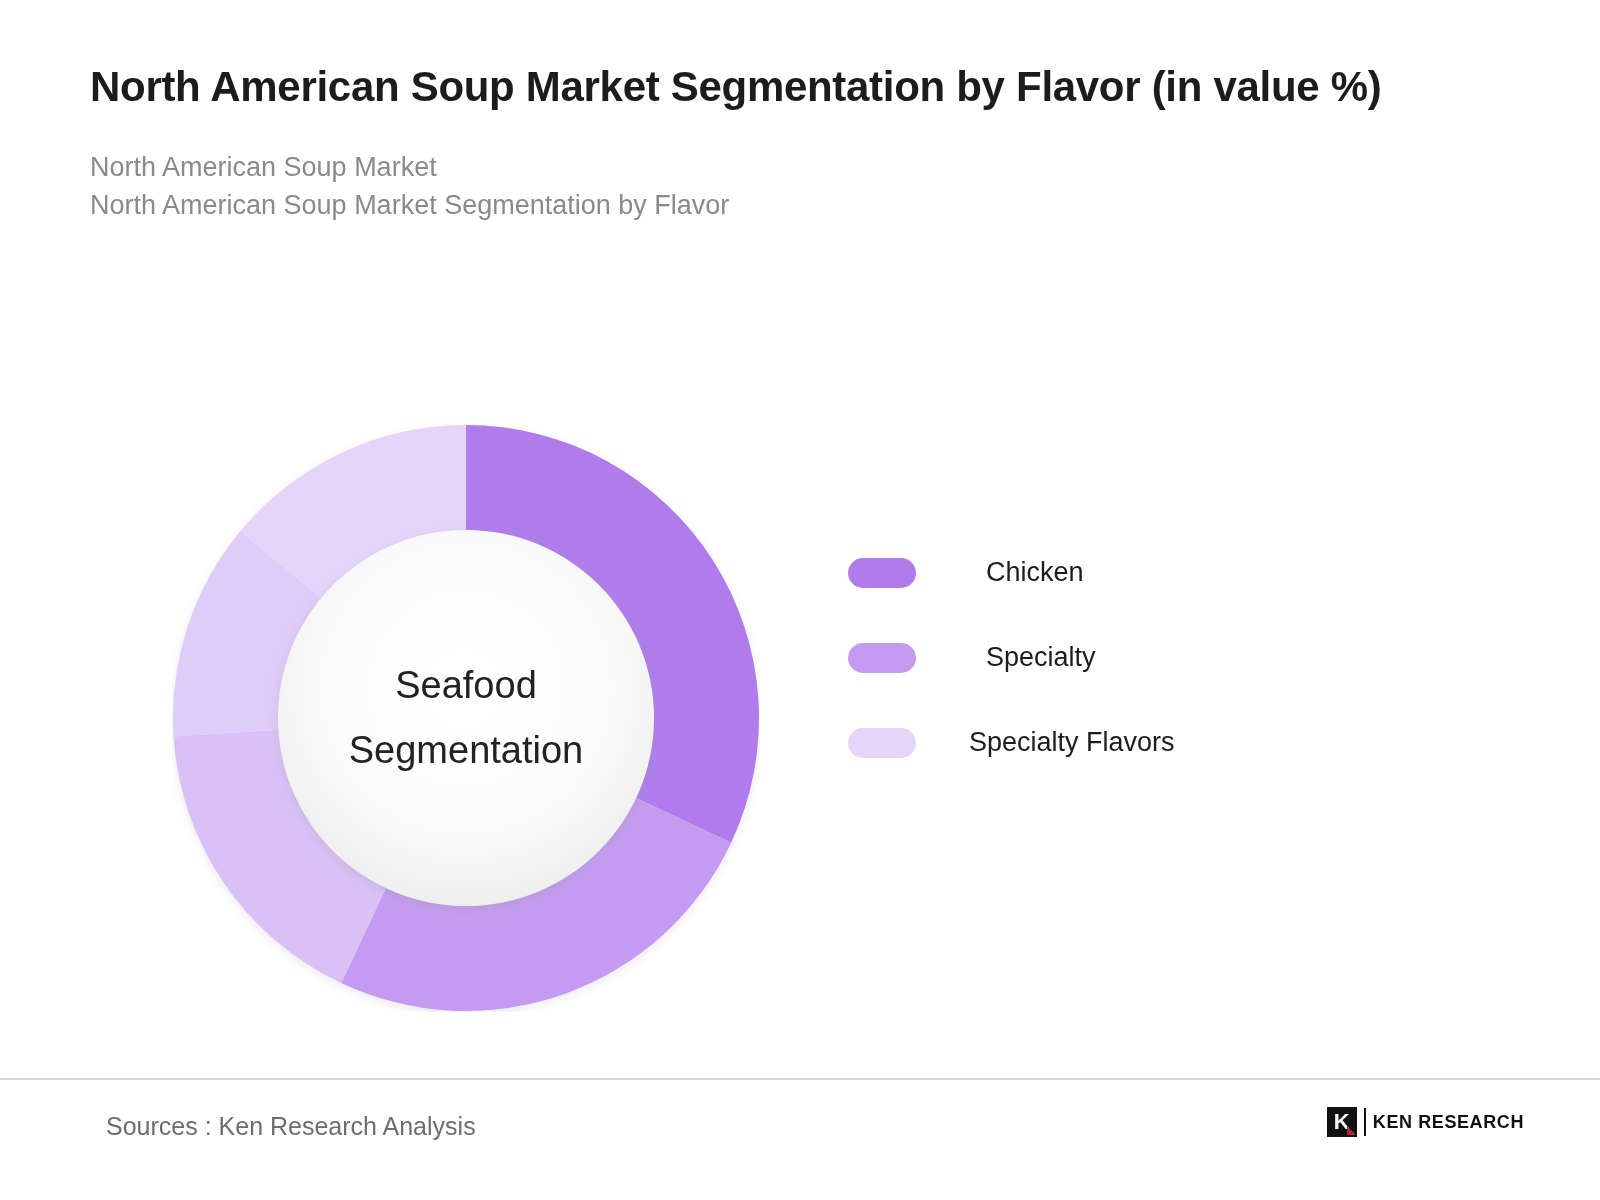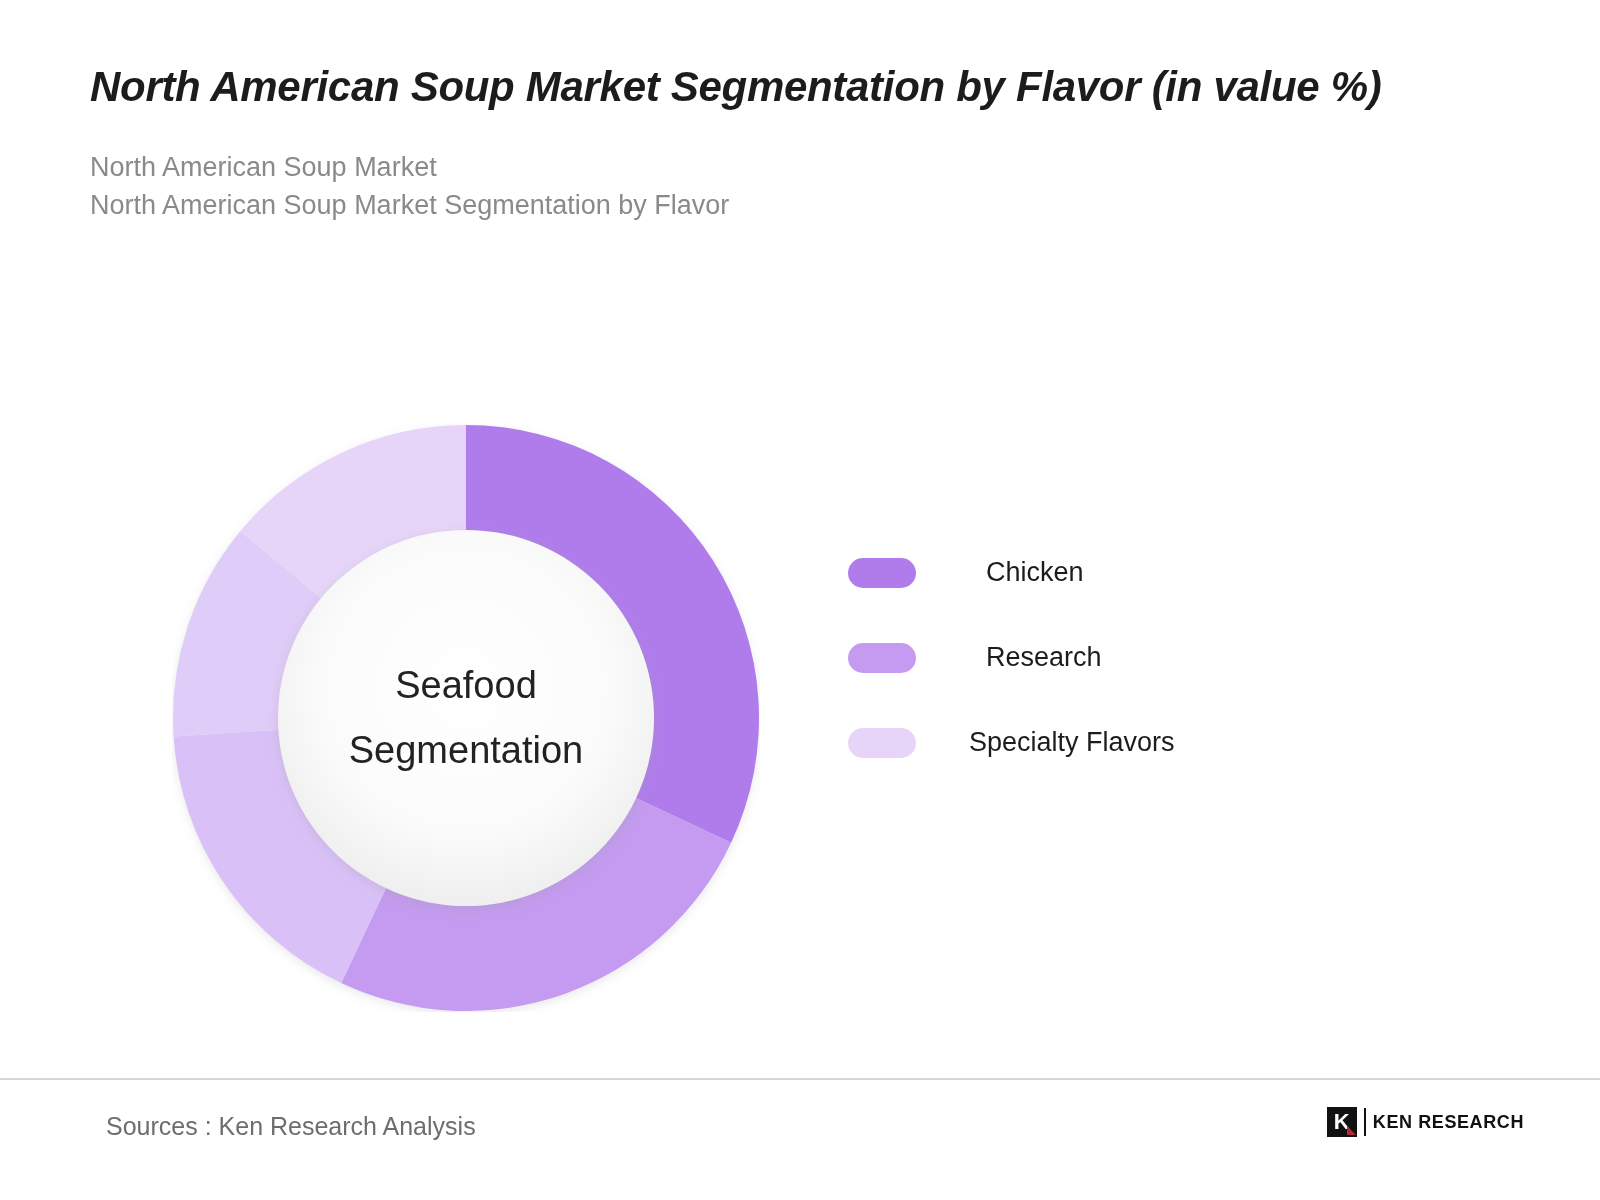--- a/index.html
+++ b/index.html
@@ -29,21 +29,20 @@
     width: 1400px;
   }
   .chart-title {
     font-size: 42px;
     font-weight: bold;
     color: #1c1c1c;
     line-height: 1.18;
     letter-spacing: -0.3px;
     margin: 0;
     max-width: 1370px;
-    font-style: italic;
   }
   .subtitle-block {
     margin-top: 36px;
   }
   .subtitle-line {
     font-size: 27px;
     color: #8a8a8a;
     line-height: 1.42;
     font-weight: 400;
   }
@@ -227,21 +226,21 @@
       </div>
     </div>
 
     <div class="legend">
       <div class="legend-item">
         <span class="legend-swatch" style="background: rgb(176, 124, 236);"></span>
         <span class="legend-label">Chicken</span>
       </div>
       <div class="legend-item">
         <span class="legend-swatch" style="background: rgb(196, 155, 240);"></span>
-        <span class="legend-label">Research</span>
+        <span class="legend-label">Specialty</span>
       </div>
       <div class="legend-item indented">
         <span class="legend-swatch" style="background: rgb(230, 213, 249);"></span>
         <span class="legend-label">Specialty Flavors</span>
       </div>
     </div>
 
   </div>
 
   <div class="footer-divider"></div>

